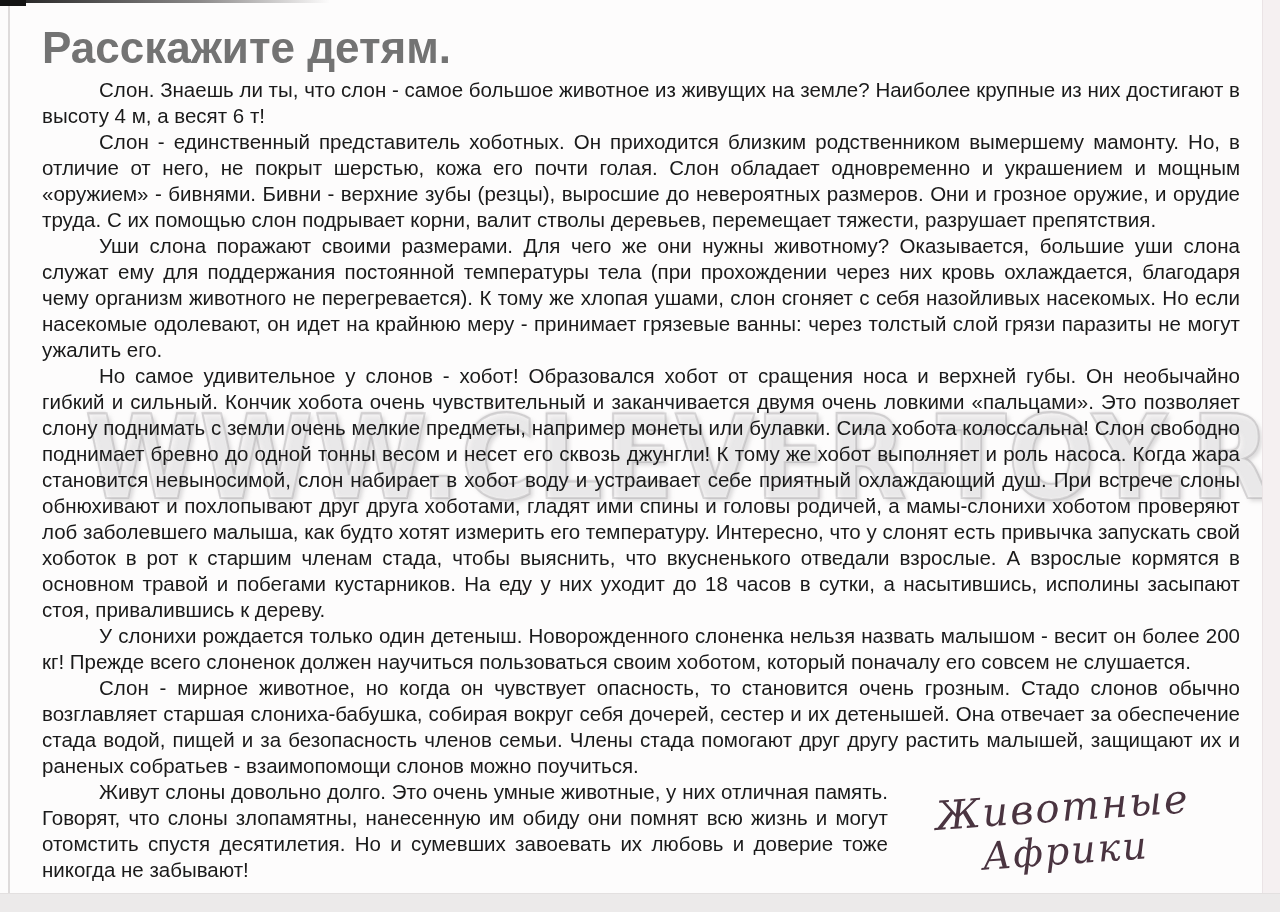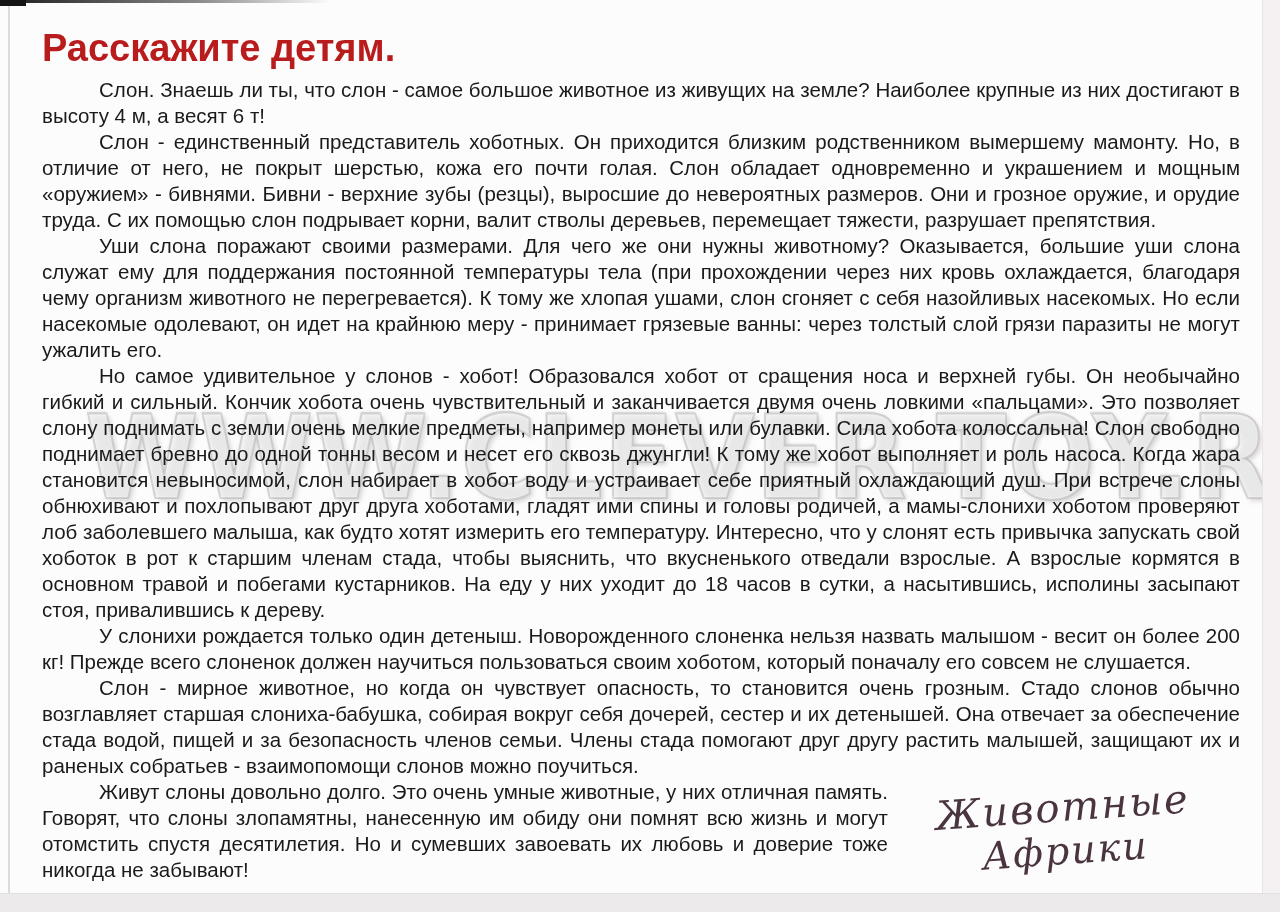--- a/index.html
+++ b/index.html
@@ -41,25 +41,25 @@
     left: 42px;
     top: 28px;
     width: 1198px;
     z-index: 1;
     color: #1a1a1a;
     font-size: 20.5px;
     line-height: 26px;
     text-align: justify;
   }
   .title {
-    font-size: 38px;
+    font-size: 44px;
     line-height: 40px;
     font-weight: bold;
     margin: 0 0 9px 0;
-    color: #b91c1c;
+    color: #737373;
     text-align: left;
   }
   .article p { margin: 0; text-indent: 57px; }
 
   .sig-float {
     float: right;
     width: 352px;
     height: 150px;
     position: relative;
     box-sizing: border-box;

